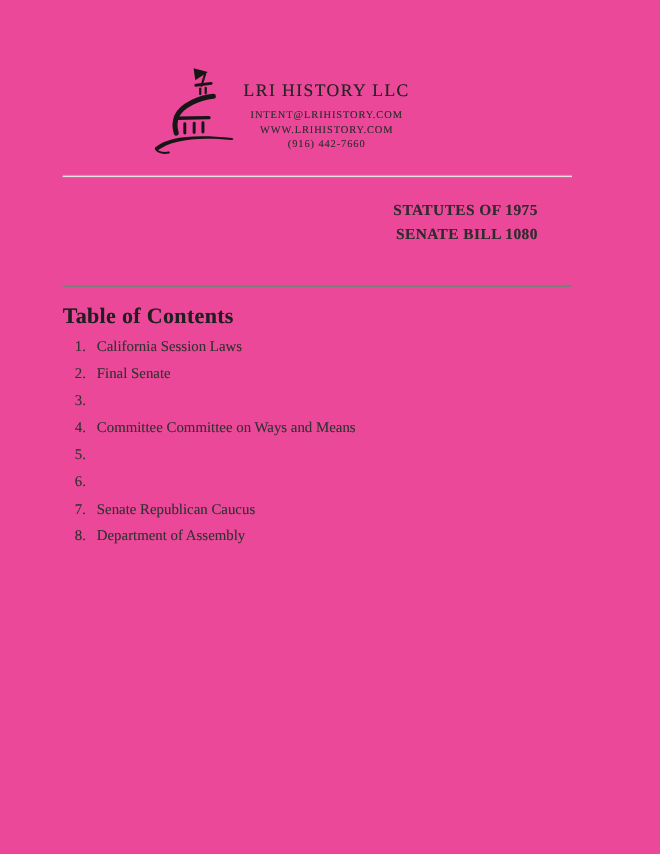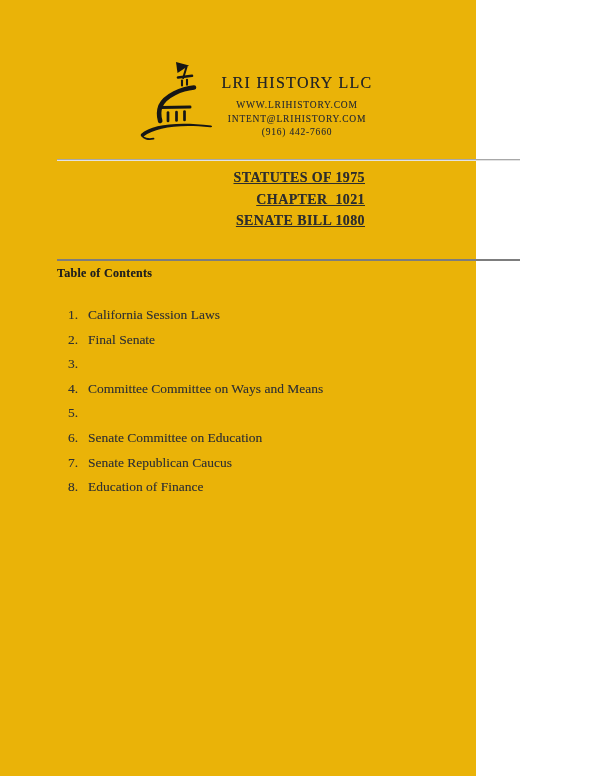--- a/index.html
+++ b/index.html
@@ -4,21 +4,21 @@
 <style>
   * { margin: 0; padding: 0; box-sizing: border-box; }
   html, body { background: #ffffff; }
   body {
     width: 600px; height: 776px;
     font-family: "Liberation Serif", "DejaVu Serif", serif;
     position: relative; overflow: hidden;
   }
   .page {
     position: absolute; left: 0; top: 0;
-    width: 476px; height: 776px; background: #eab308;
+    width: 600px; height: 776px; background: #ec4899;
   }
 
   
   .logo {
     position: absolute; left: 140px; top: 59px;
     width: 82px; height: 84px;
   }
   .org {
     position: absolute; left: 177px; top: 74px; width: 240px;
     text-align: center; color: #262626;
@@ -39,32 +39,31 @@
     position: absolute; left: 57px; top: 159px; width: 463px; height: 2px;
     background: #a8a8a8; border-bottom: 1px solid #e2e2e2;
   }
   .rule-mid {
     position: absolute; left: 57px; top: 259px; width: 463px; height: 1.5px;
     background: #7d7d7d;
   }
 
   
   .reference {
-    position: absolute; top: 167px; right: 111px;
+    position: absolute; top: 181px; right: 111px;
     text-align: right; font-weight: bold; font-size: 14px;
     line-height: 21.6px; letter-spacing: 0.4px; color: #2d2d2d;
     text-shadow: 0 0 0.5px rgba(45,45,45,0.5);
-    text-decoration: underline;
   }
   .reference .ref-line { white-space: pre; }
 
   
   .toc-heading {
-    position: absolute; left: 57px; top: 266px;
-    font-size: 12px; font-weight: bold; color: #1f1f1f;
+    position: absolute; left: 57px; top: 277px;
+    font-size: 20px; font-weight: bold; color: #1f1f1f;
     letter-spacing: 0.3px;
     text-shadow: 0 0 0.5px rgba(30,30,30,0.5);
   }
   .toc-list {
     position: absolute; left: 68px; top: 303px;
     list-style: none; font-size: 13.5px; color: #323232;
   }
   .toc-list li {
     height: 24.6px; line-height: 24.6px;
     display: flex; white-space: nowrap;
@@ -97,30 +96,29 @@
     <path d="M28,53.5 L28,62" stroke-width="2.7"></path>
     <path d="M36.5,53 L36.5,61.5" stroke-width="2.7"></path>
     <path d="M44.5,52.5 L44.5,61" stroke-width="2.7"></path>
 
     <path class="fill" d="M1,75 C12,65.5 36,62.5 71,66.5 C72.6,67 72.4,68.6 70.4,68.3 C38,65 16,68.5 3.5,77.6 C1.7,78.7 0.1,76.5 1,75 Z"></path>
     <path d="M2,76.5 C3.2,79.3 8,80.8 13.5,79.6" stroke-width="1.8"></path>
   </svg>
 
   <div class="org">
     <div class="org-name">LRI HISTORY LLC</div>
+    <div class="org-contact">INTENT@LRIHISTORY.COM</div>
     <div class="org-contact">WWW.LRIHISTORY.COM</div>
-    <div class="org-contact">INTENT@LRIHISTORY.COM</div>
     <div class="org-contact">(916) 442-7660</div>
   </div>
 
   <div class="rule-top"></div>
 
   <div class="reference">
     <div class="ref-line">STATUTES OF 1975</div>
-    <div class="ref-line">CHAPTER  1021</div>
     <div class="ref-line">SENATE BILL 1080</div>
   </div>
 
   <div class="rule-mid"></div>
 
   <div class="toc-heading">Table of Contents</div>
 
   <ol class="toc-list">
     <li>
       <span class="toc-num">1.</span>
@@ -135,25 +133,24 @@
     </li>
     <li>
       <span class="toc-num">4.</span>
       <span class="toc-label">Committee Committee on Ways and Means</span>
     </li>
     <li>
       <span class="toc-num">5.</span>
     </li>
     <li>
       <span class="toc-num">6.</span>
-      <span class="toc-label">Senate Committee on Education</span>
     </li>
     <li>
       <span class="toc-num">7.</span>
       <span class="toc-label">Senate Republican Caucus</span>
     </li>
     <li>
       <span class="toc-num">8.</span>
-      <span class="toc-label">Education of Finance</span>
+      <span class="toc-label">Department of Assembly</span>
     </li>
   </ol>
 
 </div>
 
 </body></html>

